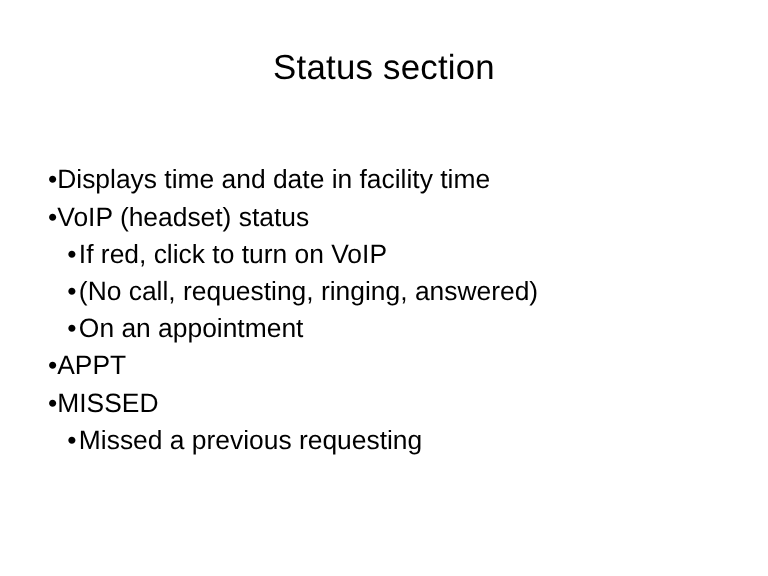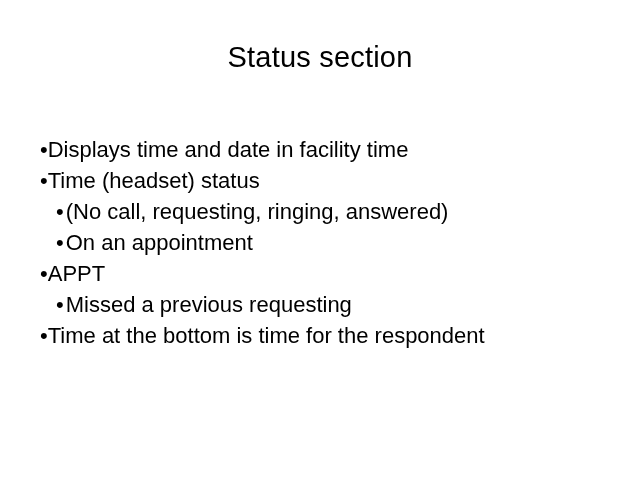--- a/index.html
+++ b/index.html
@@ -92,41 +92,44 @@
 
   <h1 class="slide-title">Status section</h1>
 
   <ul class="body-list">
 
     <li class="bullet-line level-1">
       <span class="bullet-mark">•</span><span class="bullet-text">Displays time and date in facility time</span>
     </li>
 
     <li class="bullet-line level-1">
-      <span class="bullet-mark">•</span><span class="bullet-text">Time (headset) status</span>
+      <span class="bullet-mark">•</span><span class="bullet-text">VoIP (headset) status</span>
     </li>
 
+    <li class="bullet-line level-2">
+      <span class="bullet-mark">•</span><span class="bullet-text">If red, click to turn on VoIP</span>
+    </li>
 
 
     <li class="bullet-line level-2">
       <span class="bullet-mark">•</span><span class="bullet-text">(No call, requesting, ringing, answered)</span>
     </li>
 
     <li class="bullet-line level-2">
       <span class="bullet-mark">•</span><span class="bullet-text">On an appointment</span>
     </li>
 
     <li class="bullet-line level-1">
       <span class="bullet-mark">•</span><span class="bullet-text">APPT</span>
     </li>
 
+    <li class="bullet-line level-1">
+      <span class="bullet-mark">•</span><span class="bullet-text">MISSED</span>
+    </li>
 
     <li class="bullet-line level-2">
       <span class="bullet-mark">•</span><span class="bullet-text">Missed a previous requesting</span>
     </li>
 
-    <li class="bullet-line level-1">
-      <span class="bullet-mark">•</span><span class="bullet-text">Time at the bottom is time for the respondent</span>
-    </li>
 
   </ul>
 
 </div>
 
 </body></html>

